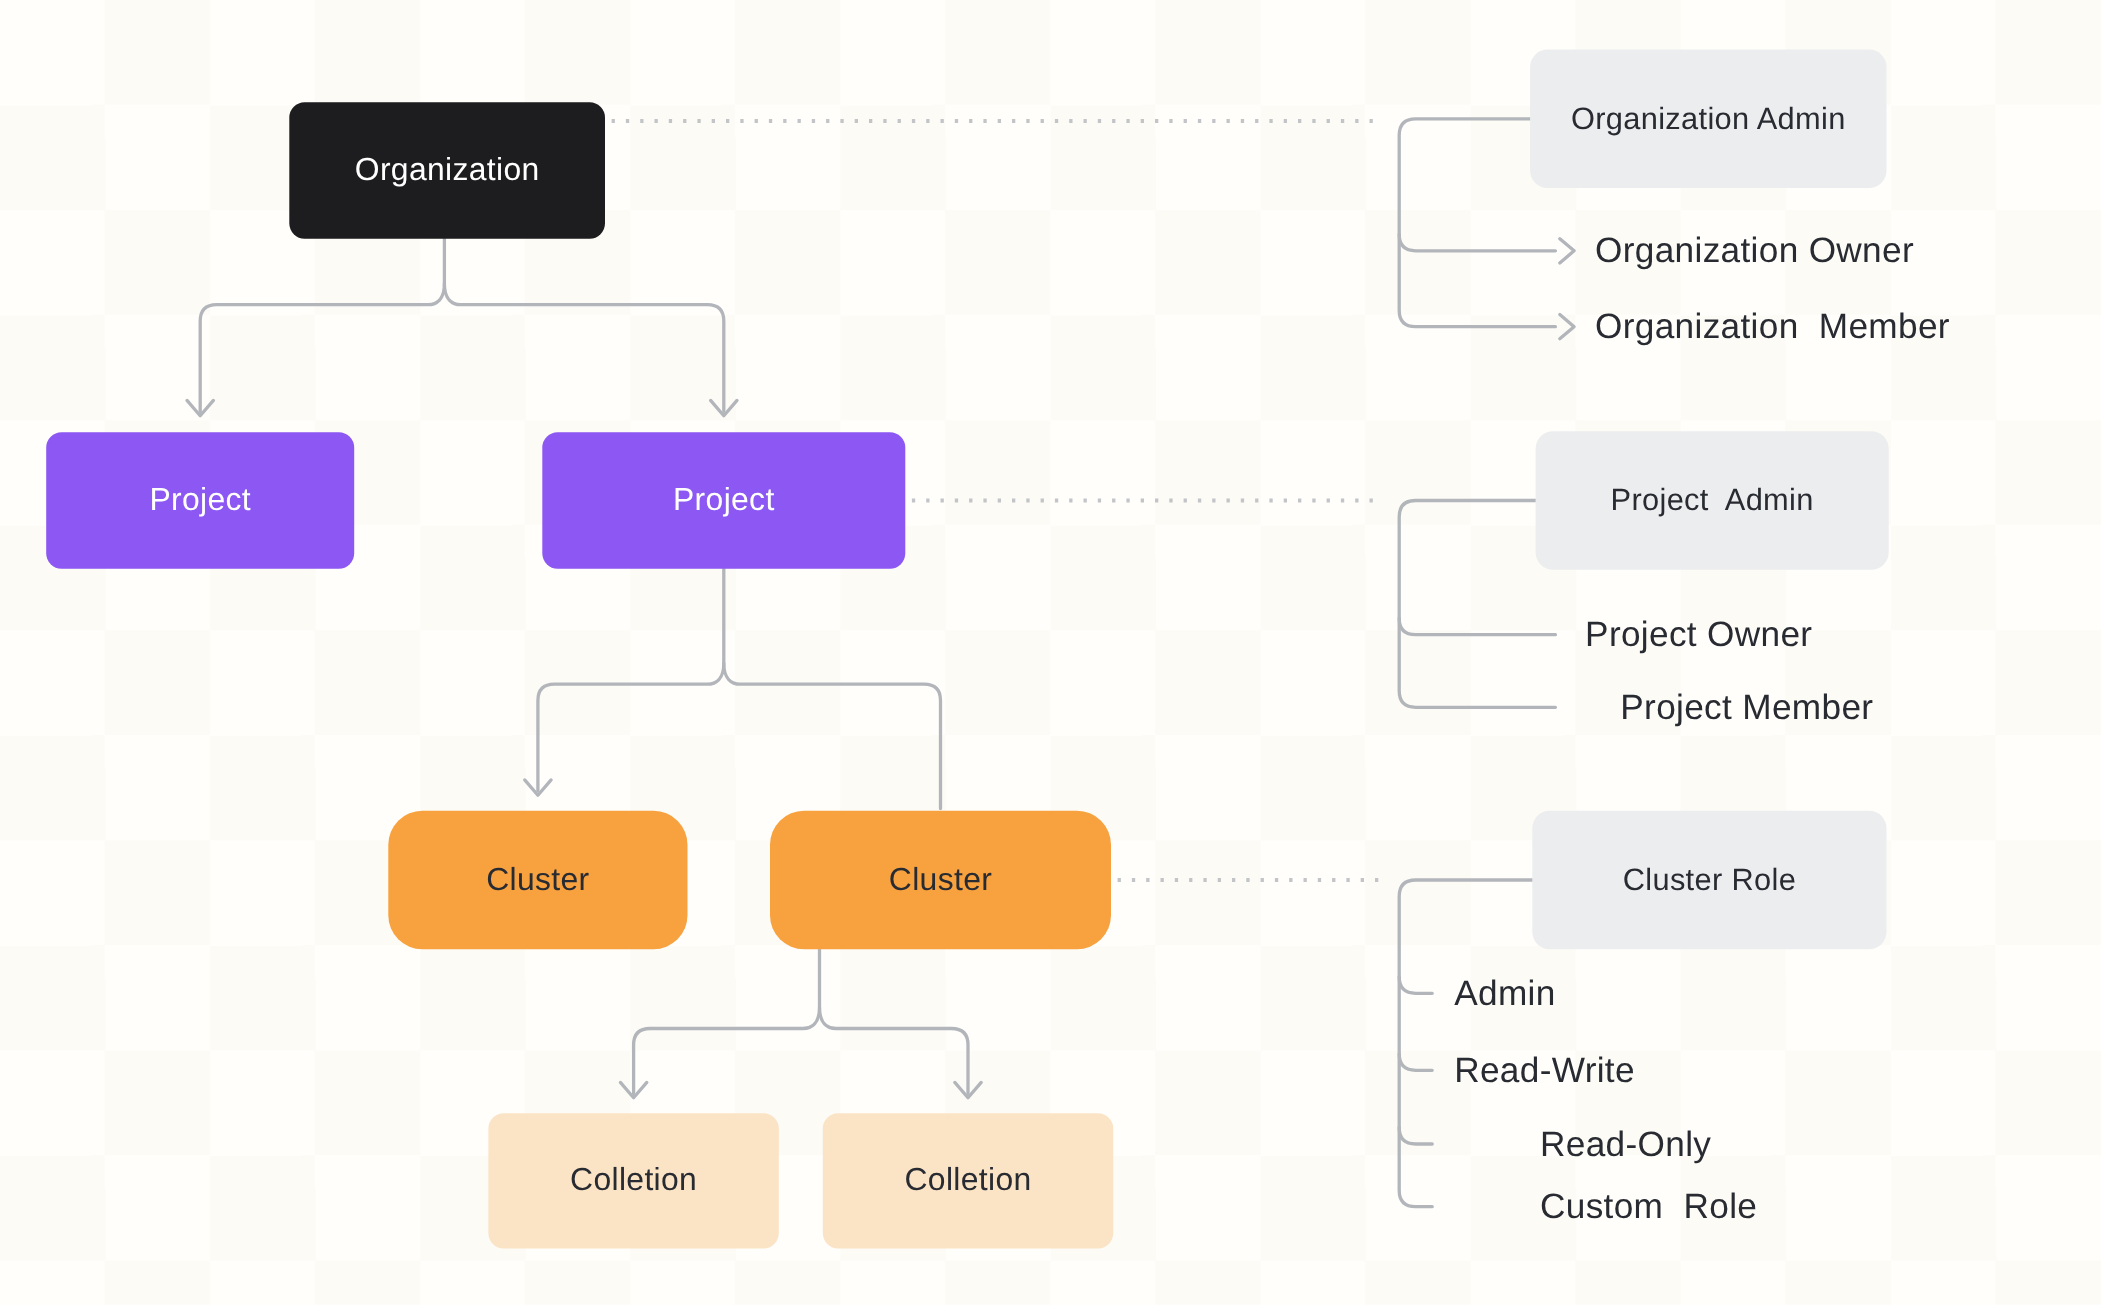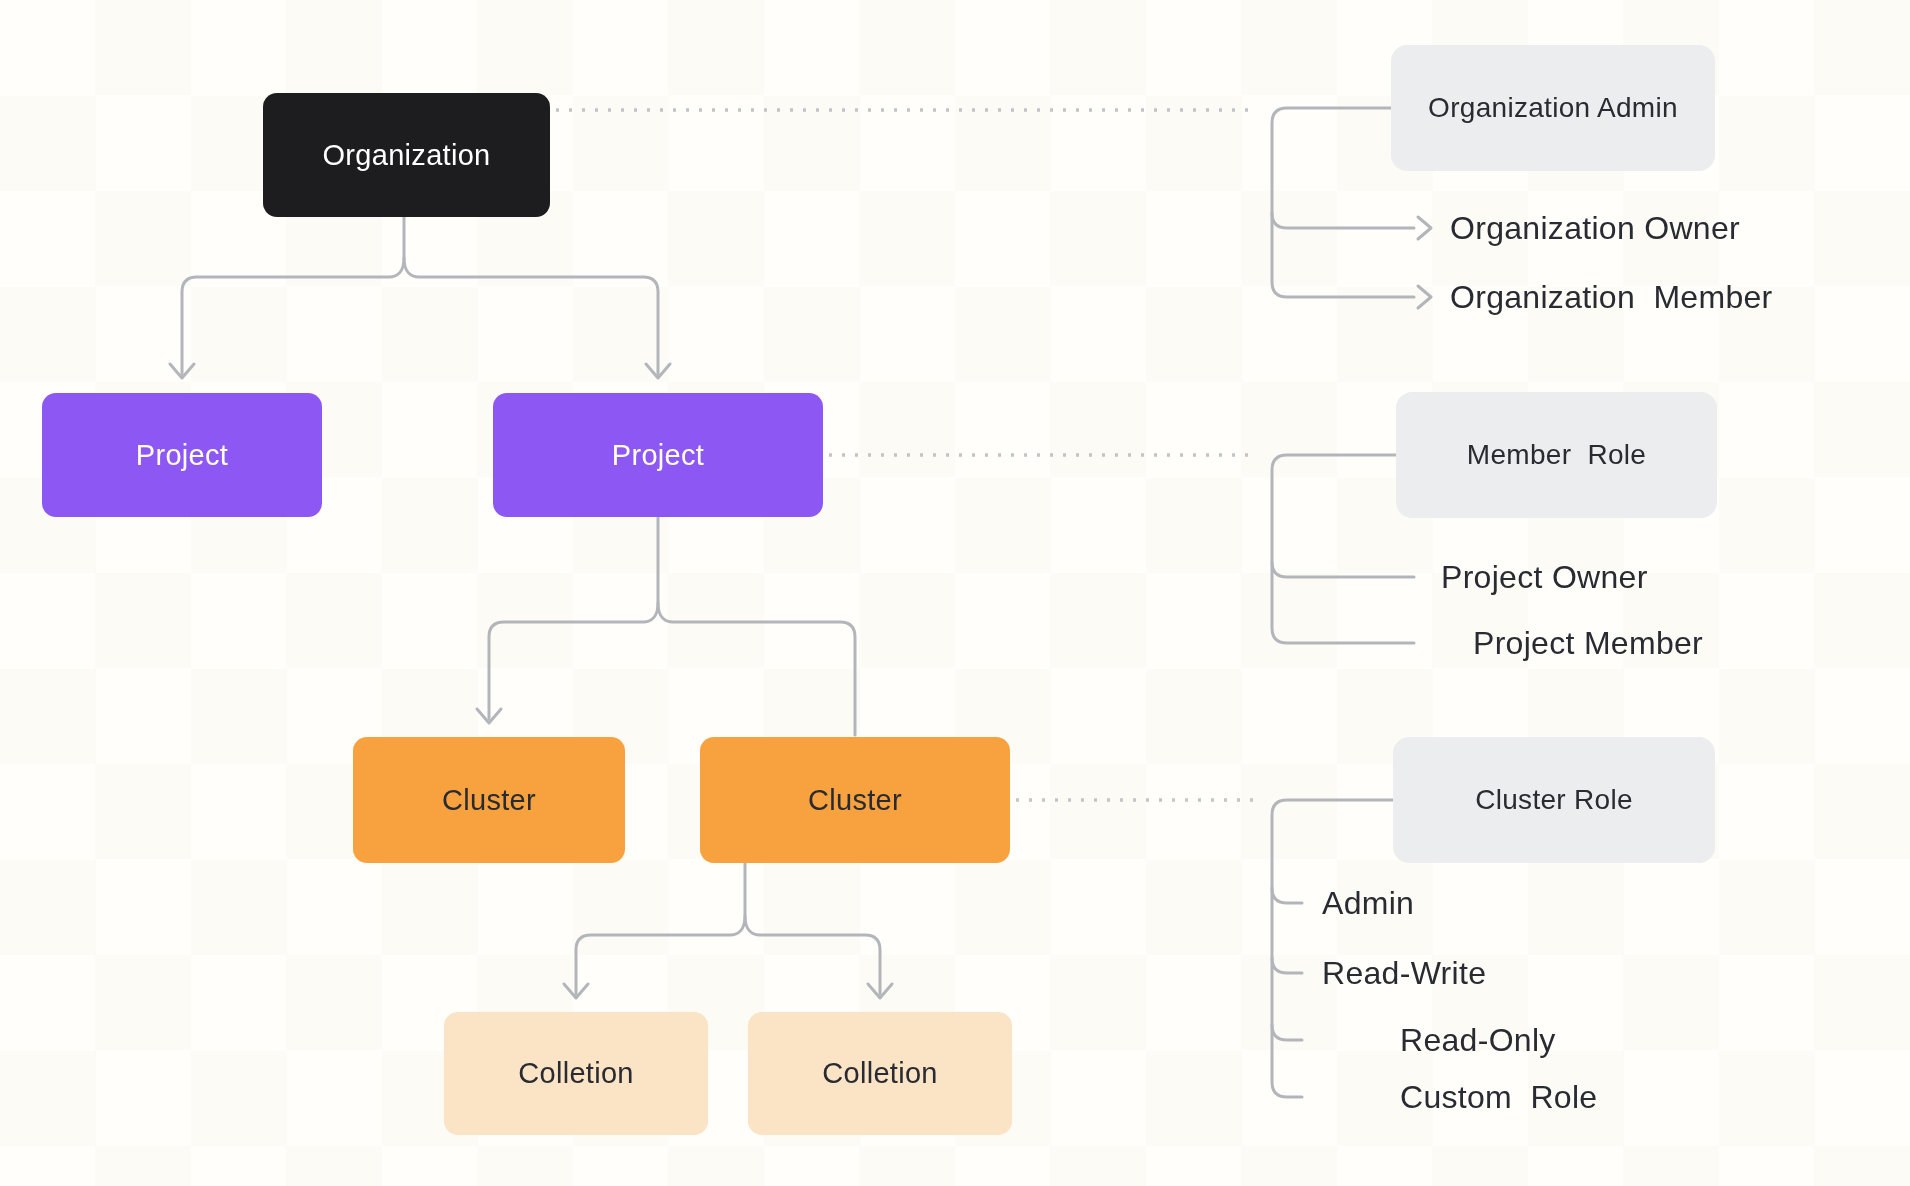--- a/index.html
+++ b/index.html
@@ -20,21 +20,21 @@
   svg.wires{position:absolute;left:0;top:0;}
   .wire{fill:none;stroke:var(--c-connector);stroke-width:3;stroke-linecap:round;stroke-linejoin:round;}
   .chev{fill:none;stroke:var(--c-connector);stroke-width:3;stroke-linecap:round;stroke-linejoin:round;}
   .dotline{fill:none;stroke:var(--c-dotted);stroke-width:3.5;stroke-dasharray:3 10;stroke-linecap:butt;}
   .node{
     position:absolute;display:flex;align-items:center;justify-content:center;
     border-radius:14px;font-size:29px;letter-spacing:.3px;white-space:pre;
   }
   .node.organization{background:var(--c-organization);color:var(--c-textlight);}
   .node.project{background:var(--c-project);color:var(--c-textlight);}
-  .node.cluster{background:var(--c-cluster);color:var(--c-textdark);}
+  .node.cluster{background:var(--c-cluster);color:var(--c-textdark);border-radius:31px;}
   .node.collection{background:var(--c-collection);color:var(--c-textdark);}
   .role-box{
     position:absolute;display:flex;align-items:center;justify-content:center;
     background:var(--c-rolebox);color:var(--c-textdark);
     border-radius:16px;font-size:28px;letter-spacing:.3px;white-space:pre;
   }
   .role-item{
     position:absolute;transform:translateY(-50%);
     color:var(--c-textdark);font-size:32px;letter-spacing:.3px;white-space:pre;
   }
@@ -90,21 +90,21 @@
   <div class="node cluster" style="left:353px;top:737px;width:272px;height:126px;">Cluster</div>
 
   <div class="node cluster" style="left:700px;top:737px;width:310px;height:126px;">Cluster</div>
 
   <div class="node collection" style="left:444px;top:1012px;width:264px;height:123px;">Colletion</div>
 
   <div class="node collection" style="left:748px;top:1012px;width:264px;height:123px;">Colletion</div>
 
   <div class="role-box" style="left:1391px;top:45px;width:324px;height:126px;">Organization Admin</div>
 
-  <div class="role-box" style="left:1396px;top:392px;width:321px;height:126px;">Member  Role</div>
+  <div class="role-box" style="left:1396px;top:392px;width:321px;height:126px;">Project  Admin</div>
 
   <div class="role-box" style="left:1393px;top:737px;width:322px;height:126px;">Cluster Role</div>
 
   <div class="role-item" style="left:1450px;top:228px;">Organization Owner</div>
   <div class="role-item" style="left:1450px;top:297px;">Organization  Member</div>
 
   <div class="role-item" style="left:1441px;top:577px;">Project Owner</div>
   <div class="role-item" style="left:1441px;top:643px;margin-left:32px;">Project Member</div>
 
   <div class="role-item" style="left:1322px;top:903px;">Admin</div>

